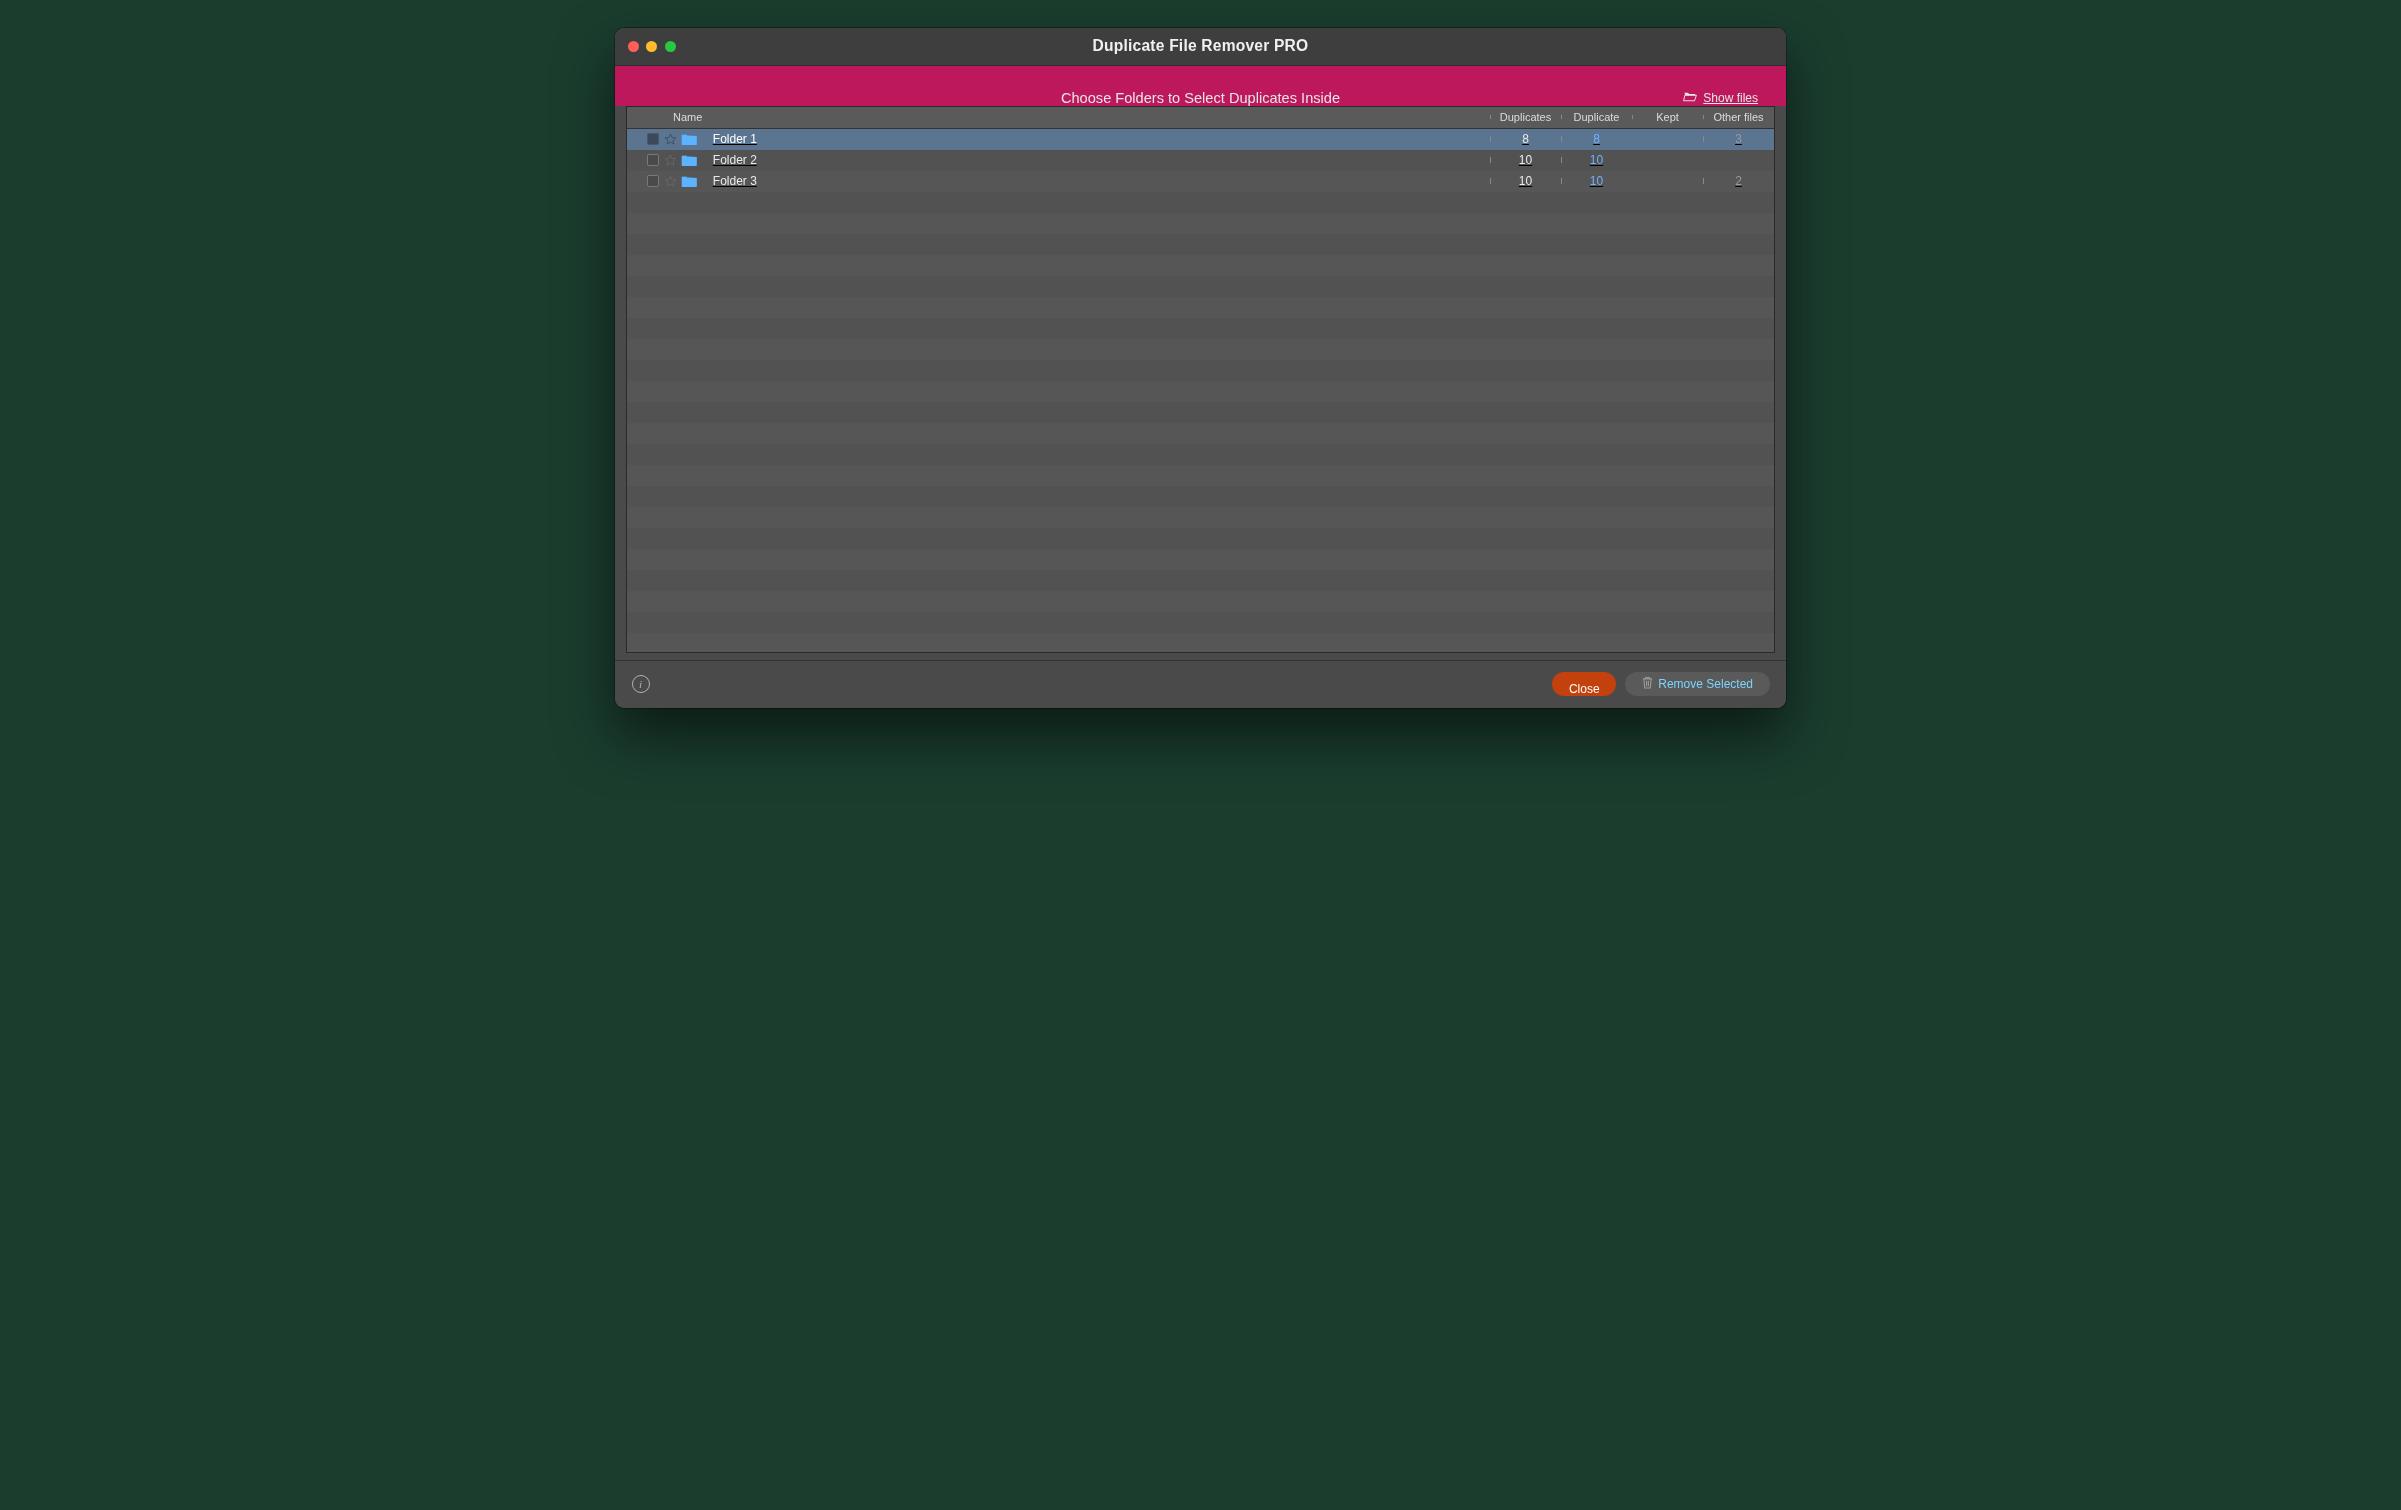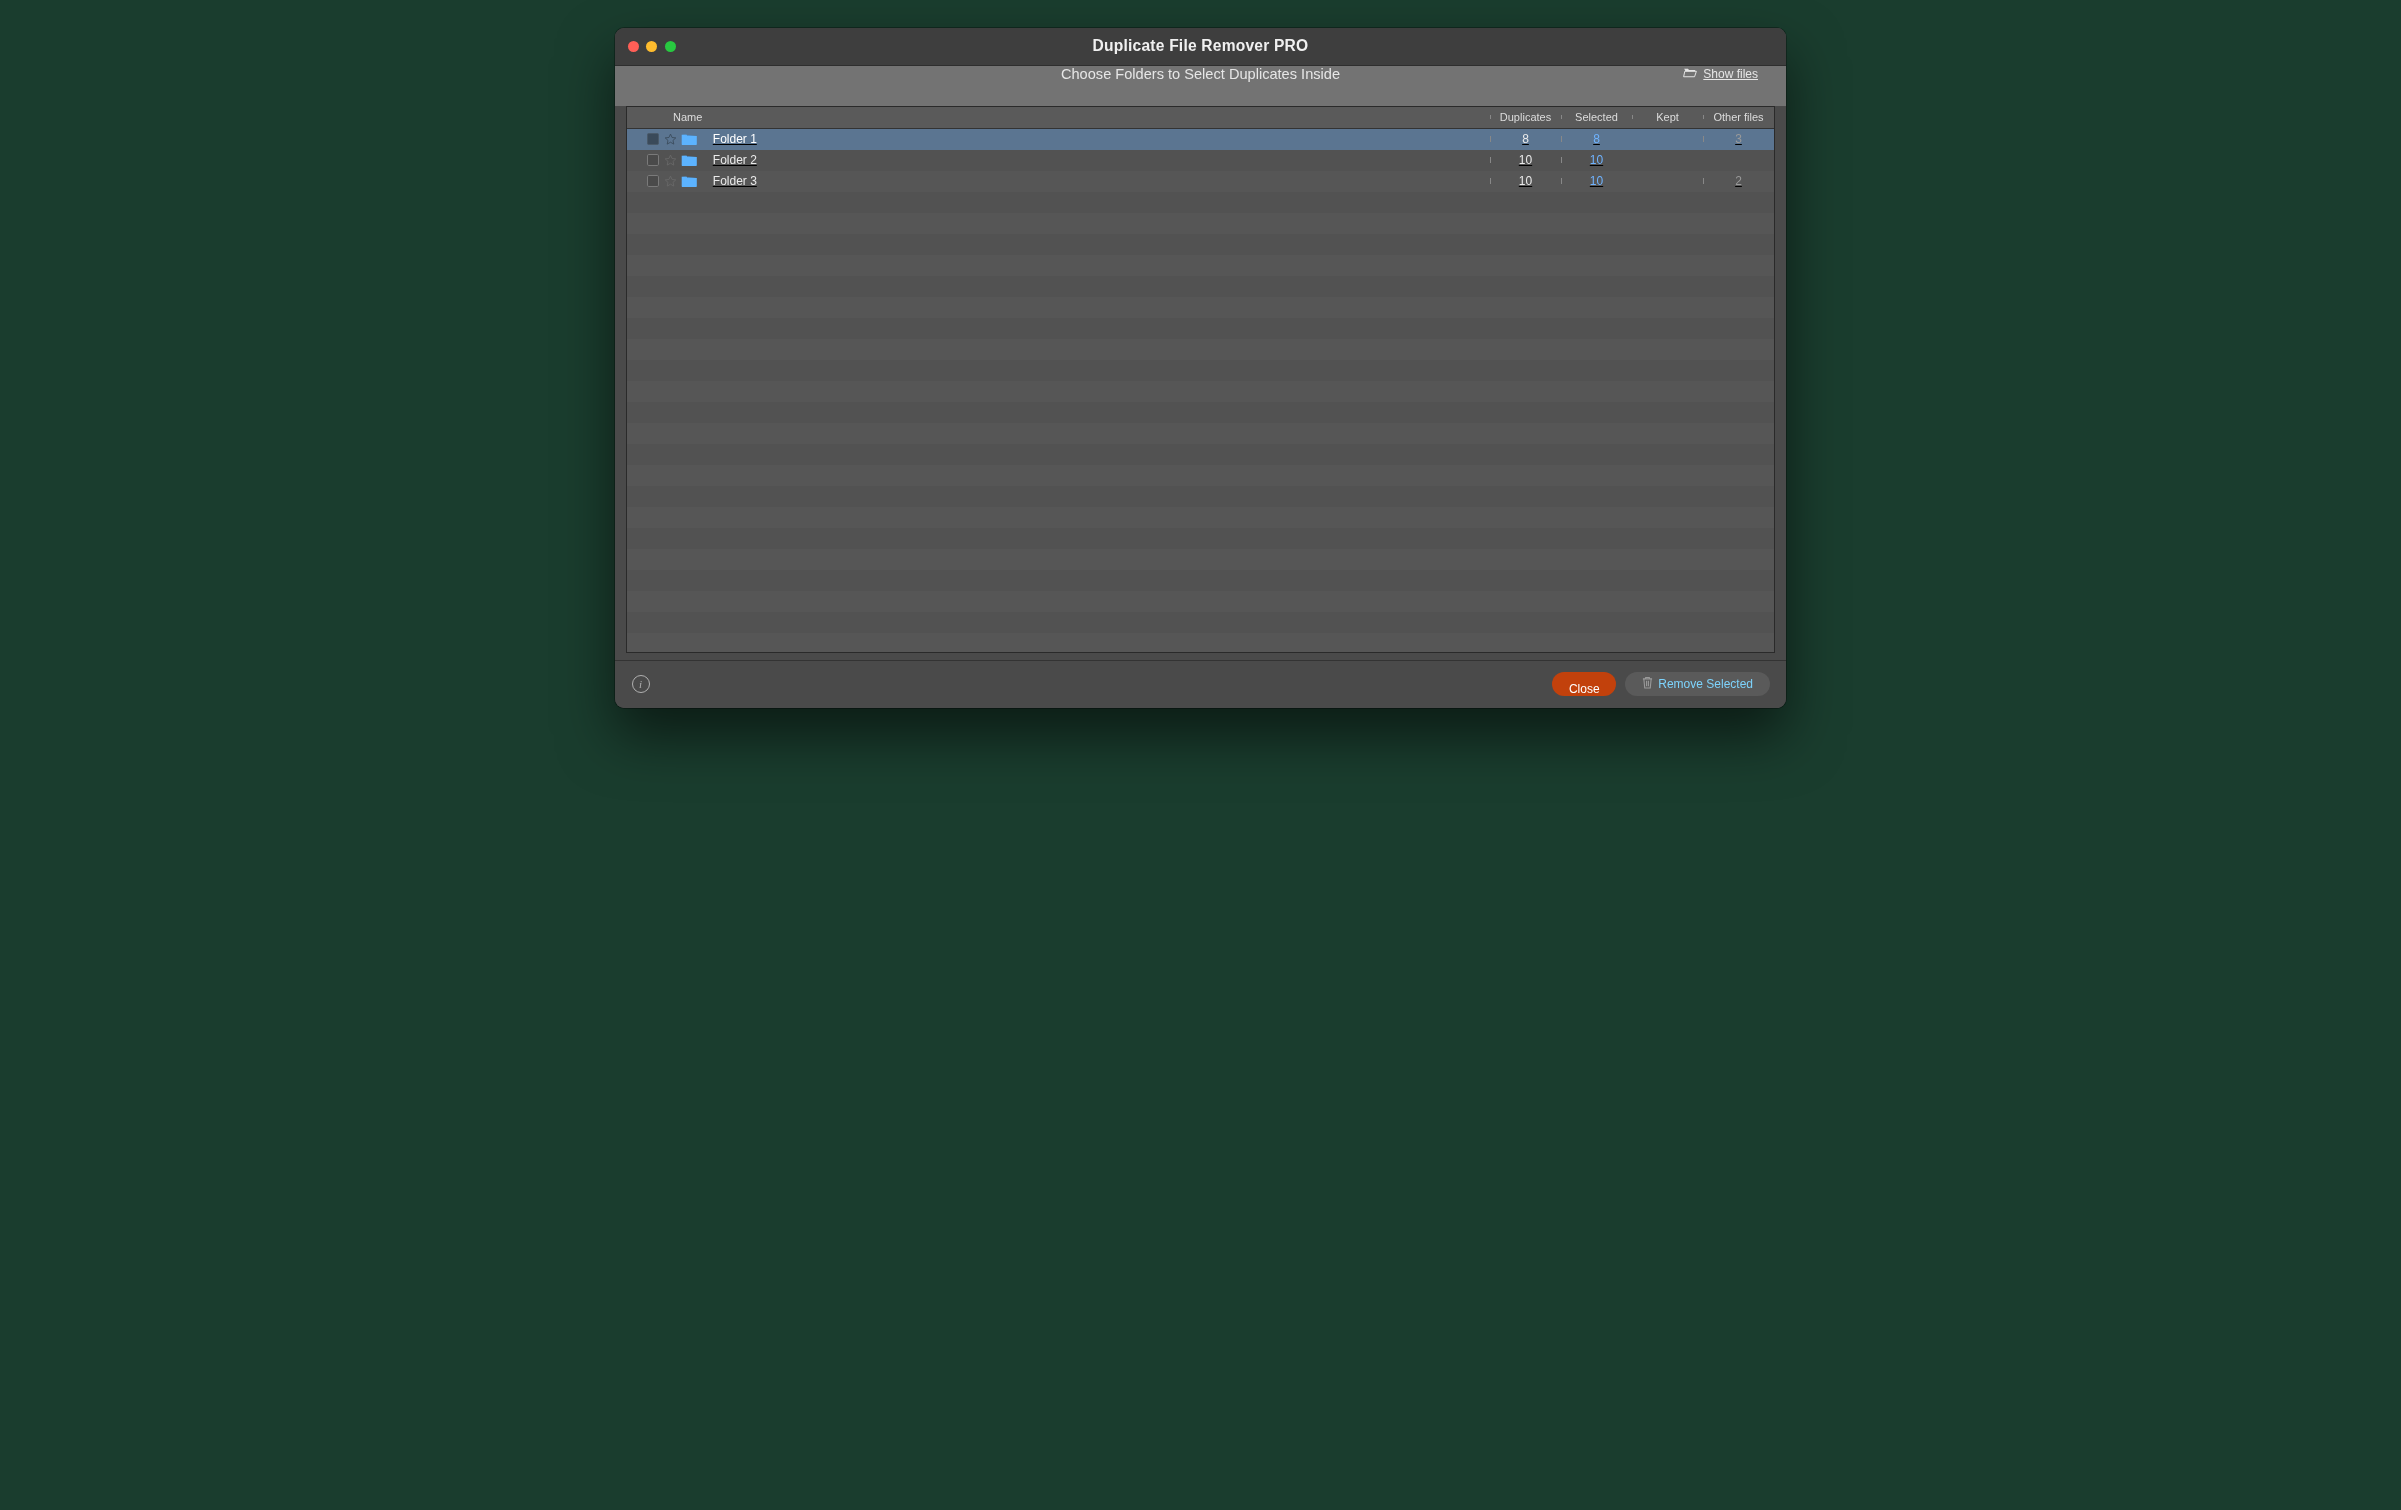--- a/index.html
+++ b/index.html
@@ -46,23 +46,23 @@
     flex: 1;
     text-align: center;
     color: #f0f0f0;
     font-weight: 700;
     font-size: 15.6px;
     letter-spacing: 0.2px;
   }
   .subheader {
     height: 40px;
     display: flex;
-    align-items: flex-start;
+    align-items: flex-end;
     position: relative;
-    background: #737373;
+    background: #be185d;
   }
   .subtitle {
     flex: 1;
     text-align: center;
     color: #e6e6e6;
     font-size: 14.6px;
   }
   .show-files {
     position: absolute;
     right: 28px;
@@ -206,21 +206,21 @@
         </svg>
       </span>
       <span>Show files</span>
     </div>
   </div>
 
   <div class="table-wrap">
     <div class="thead">
       <div class="col-name">Name</div>
       <div class="col-num">Duplicates</div>
-      <div class="col-num">Selected</div>
+      <div class="col-num">Duplicate</div>
       <div class="col-num">Kept</div>
       <div class="col-num">Other files</div>
     </div>
     <div class="tbody" id="tbody">
         <div class="row selected">
       <div class="row-controls">
         <div class="checkbox"></div>
         <div class="star">
               <svg viewBox="0 0 24 24">
                 <path d="M12 2 l2.9 6.3 6.9 .7 -5.2 4.7 1.5 6.8 L12 17 5.9 20.5 7.4 13.7 2.2 9 9.1 8.3 z" fill="none" stroke="#3a4a5a" stroke-width="1.6"></path>

